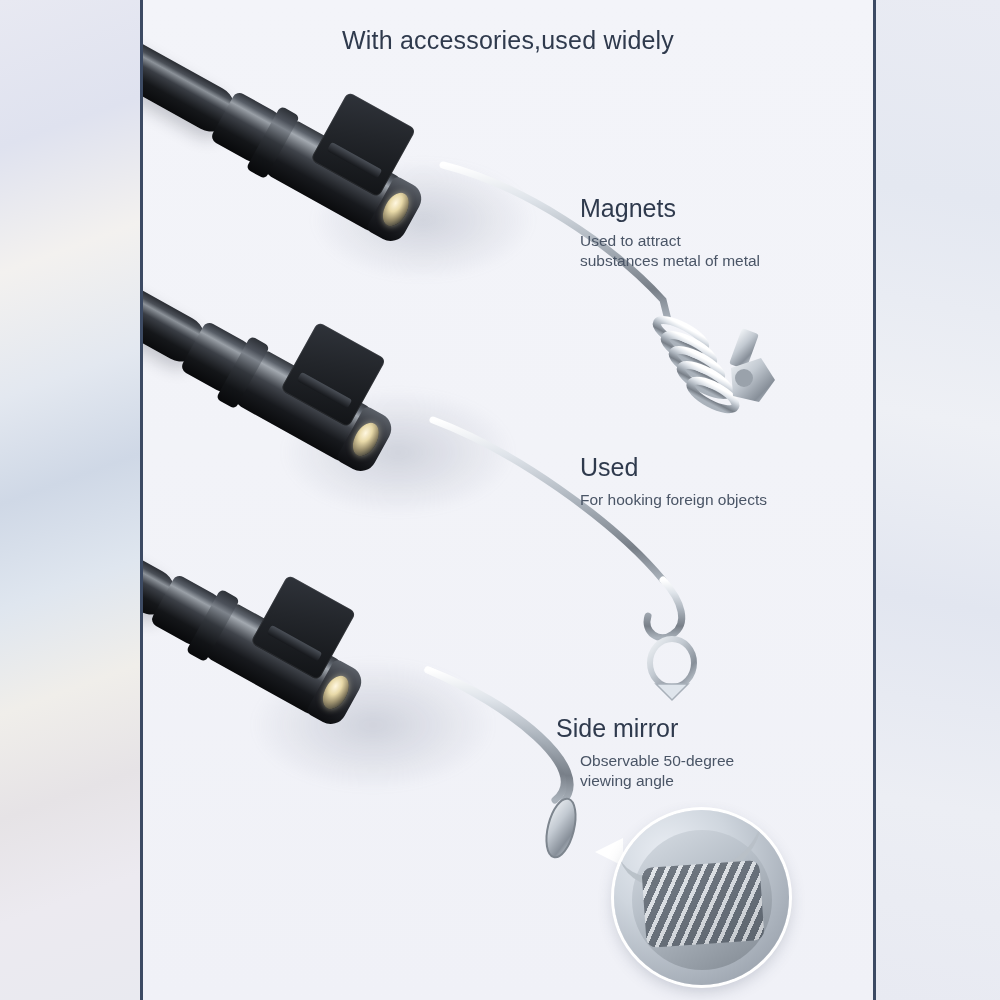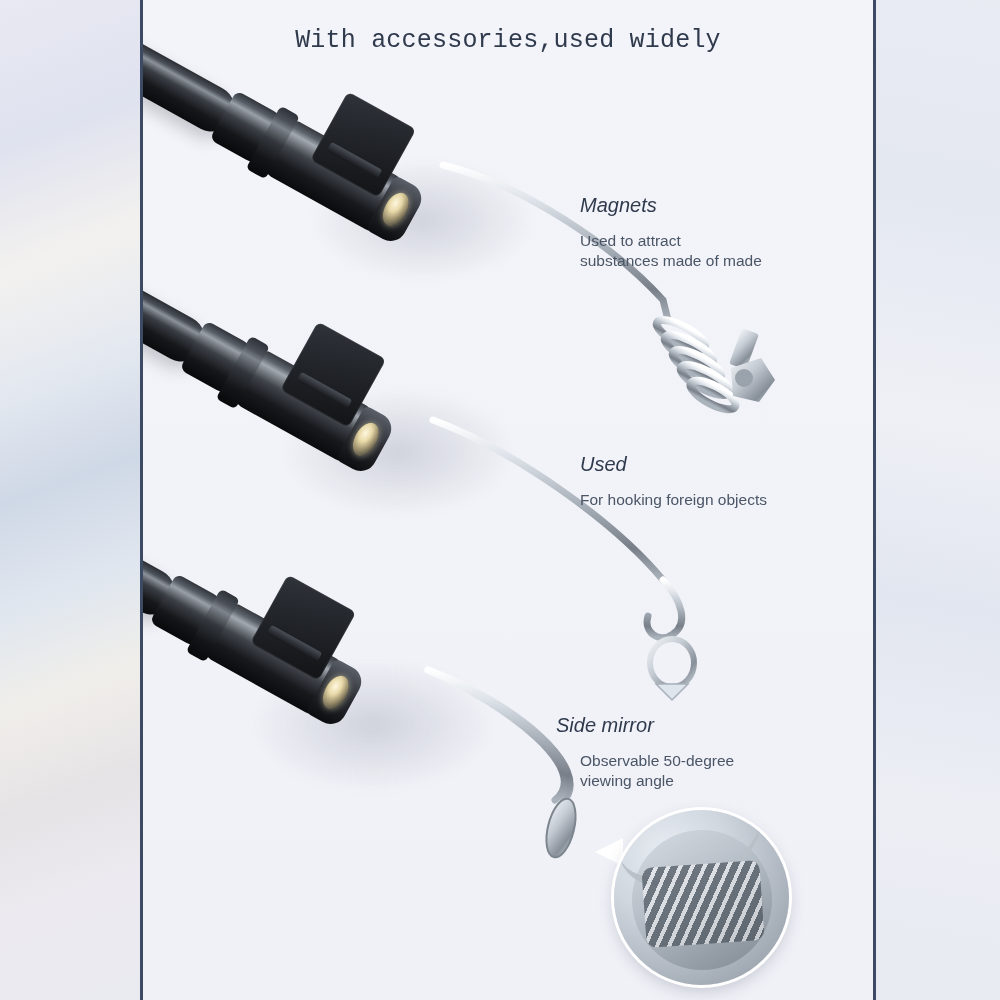--- a/index.html
+++ b/index.html
@@ -62,21 +62,20 @@
   }
 
   .headline {
     position: absolute;
     left: 0; top: 26px;
     width: 730px;
     text-align: center;
     font-size: 25px;
     color: #2f3a4d;
     letter-spacing: 0.2px;
-    font-family: Liberation Mono, monospace;
   }
 
   
   .scope {
     position: absolute;
     transform-origin: 0 50%;
   }
   .cable {
     position: absolute;
     height: 46px;
@@ -145,24 +144,23 @@
     position: absolute;
     border-radius: 50%;
     background: radial-gradient(ellipse at center,
         rgba(90,100,125,0.22) 0%, rgba(120,128,150,0.10) 45%, rgba(255,255,255,0) 72%);
     filter: blur(4px);
   }
 
   
   .lbl-title {
     position: absolute;
-    font-size: 20px;
+    font-size: 25px;
     color: #2f3a4d;
     white-space: nowrap;
-    font-style: italic;
   }
   .lbl-sub {
     position: absolute;
     font-size: 15.5px;
     line-height: 20px;
     color: #4a5566;
     white-space: pre-line;
   }
 
   
@@ -325,21 +323,21 @@
 
     <div class="inset-pointer"></div>
     <div class="inset">
       <div class="inset-mirror"></div>
       <div class="inset-arm"></div>
       <div class="inset-screws"></div>
     </div>
 
     <div class="lbl-title" style="left:437px; top:194px;">Magnets</div>
     <div class="lbl-sub" style="left:437px; top:231px;">Used to attract
-substances made of made</div>
+substances metal of metal</div>
 
     <div class="lbl-title" style="left:437px; top:453px;">Used</div>
     <div class="lbl-sub" style="left:437px; top:490px;">For hooking foreign objects</div>
 
     <div class="lbl-title" style="left:413px; top:714px;">Side mirror</div>
     <div class="lbl-sub" style="left:437px; top:751px;">Observable 50-degree
 viewing angle</div>
 
   </div>
 </div>

